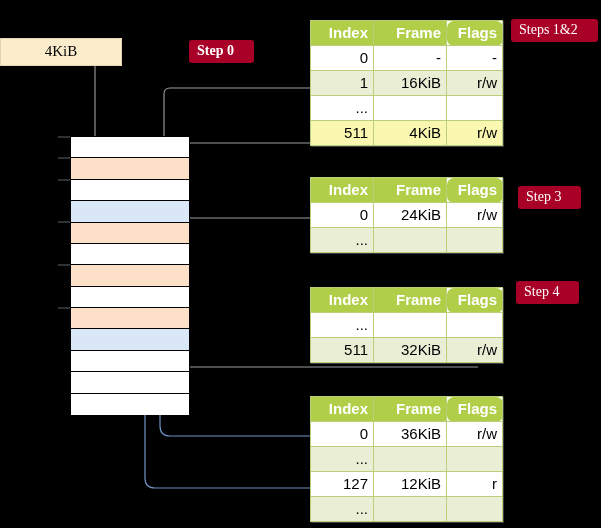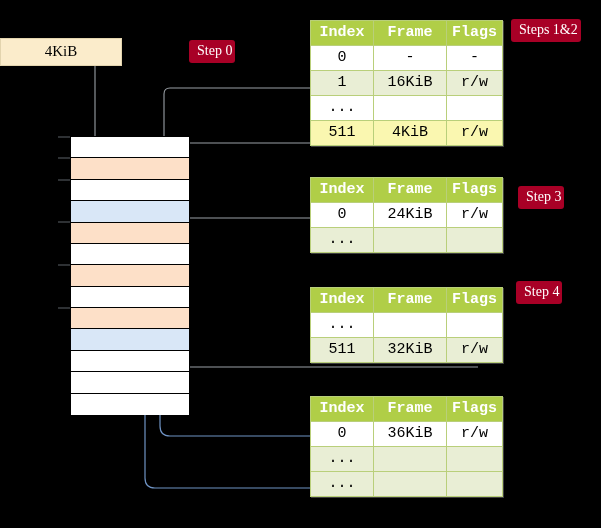--- a/index.html
+++ b/index.html
@@ -9,36 +9,36 @@
   svg.layer{pointer-events:none;}
 
   
   .ptable{position:absolute;border-collapse:collapse;
           background:#fff;border:1px solid #c8d79a;
           box-shadow:1px 1px 0 rgba(255,255,255,.25);}
   .ptable td,.ptable th{
       border:1px solid #b9cf7a;
       font-size:15px;line-height:1;
       padding:4px 5px 5px 5px;
-      text-align:center;vertical-align:middle;
-      font-family:Liberation Mono, monospace;
+      text-align:right;vertical-align:middle;
+      font-family:Liberation Sans, sans-serif;
       height:14px;box-sizing:content-box;white-space:nowrap;}
   .ptable th{background:#b0ce47;color:#ffffff;font-weight:bold;}
   .ptable td{background:#ffffff;color:#000;}
   .ptable tr.alt td{background:#e9eed5;}
   .c-index{width:52px;}
   .c-frame{width:62px;}
-  .c-flags{width:45px;}
+  .c-flags{width:45px;border-radius:7px;}
   .hl{background:#faf7b0 !important;}
 
   
   .badge{position:absolute;background:#a80026;color:#fff;
          font-family:"Liberation Serif", serif;
          font-size:14px;line-height:1;
-         padding:4px 3px 5px 8px;border-radius:3px;
+         padding:4px 20px 5px 8px;border-radius:3px;
          box-shadow:1px 1px 1px rgba(0,0,0,.6);
          white-space:nowrap;text-align:center;}
 
   
   .kib-box{position:absolute;background:#fbeccb;border:1px solid #e3d4ae;
            color:#000;font-size:15px;line-height:1;
            text-align:center;padding:5px 0 6px 0;white-space:nowrap;}
 
   
   #mem-grid{position:absolute;left:70px;top:136px;width:120px;height:279px;
@@ -98,21 +98,21 @@
     <line x1="58" y1="222" x2="70" y2="222"></line>
     <line x1="58" y1="265" x2="70" y2="265"></line>
     <line x1="58" y1="308" x2="70" y2="308"></line>
   </g>
 </svg>
 
 <div class="kib-box" style="left:0px;top:38px;width:120px;">
   <span>4KiB</span>
 </div>
 
-<div class="badge" style="left:189px;top:40px;">
+<div class="badge" style="left:189px;top:40px;font-weight:bold;">
   <span>Step 0</span>
 </div>
 <div class="badge" style="left:511px;top:19px;">
   <span>Steps 1&amp;2</span>
 </div>
 <div class="badge" style="left:518px;top:158px;margin-top:28px;">
   <span>Step 3</span>
 </div>
 <div class="badge" style="left:516px;top:281px;">
   <span>Step 4</span>
@@ -214,19 +214,24 @@
   <tr>
     <td>0</td>
     <td>36KiB</td>
     <td>r/w</td>
   </tr>
   <tr class="alt">
     <td>...</td>
     <td></td>
     <td></td>
   </tr>
+  <tr>
+    <td>127</td>
+    <td>12KiB</td>
+    <td>r</td>
+  </tr>
   <tr class="alt">
     <td>...</td>
     <td></td>
     <td></td>
   </tr>
 </tbody>
   </table>
 
 </body></html>

